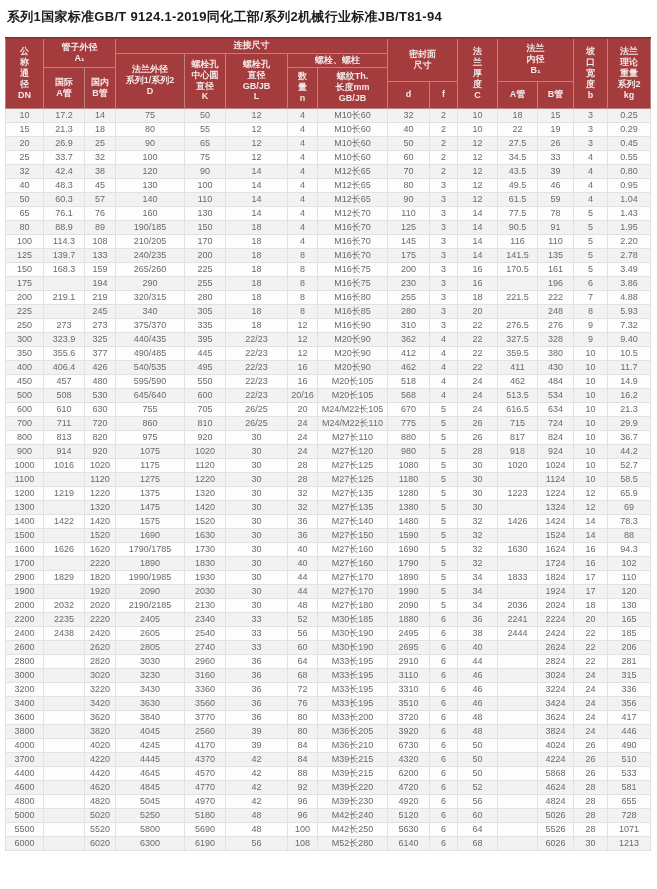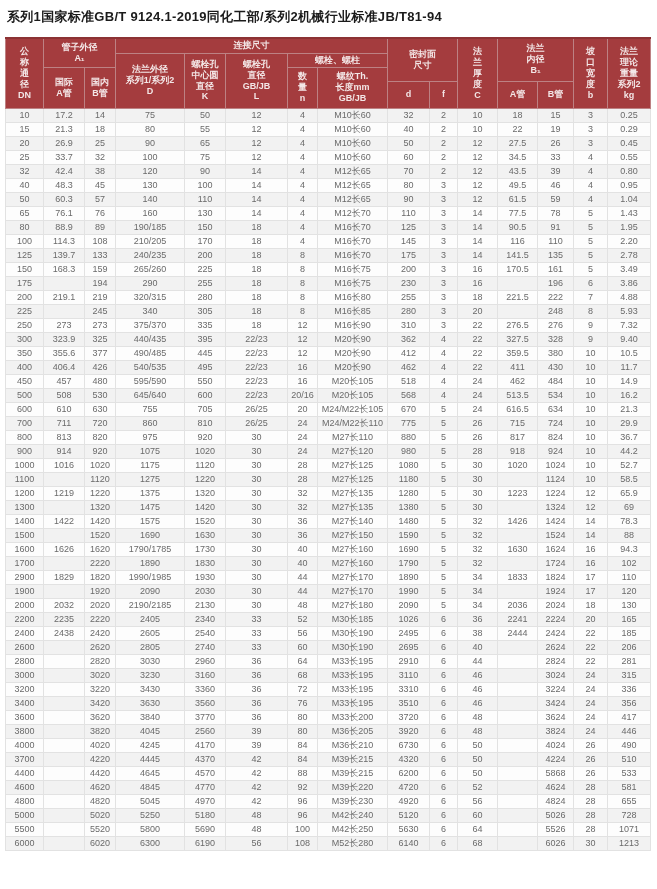--- a/index.html
+++ b/index.html
@@ -771,21 +771,21 @@
         </tr>
         <tr>
           <td>2200</td>
           <td>2235</td>
           <td>2220</td>
           <td>2405</td>
           <td>2340</td>
           <td>33</td>
           <td>52</td>
           <td>M30长185</td>
-          <td>1026</td>
+          <td>1880</td>
           <td>6</td>
           <td>36</td>
           <td>2241</td>
           <td>2224</td>
           <td>20</td>
           <td>165</td>
         </tr>
         <tr>
           <td>2400</td>
           <td>2438</td>

